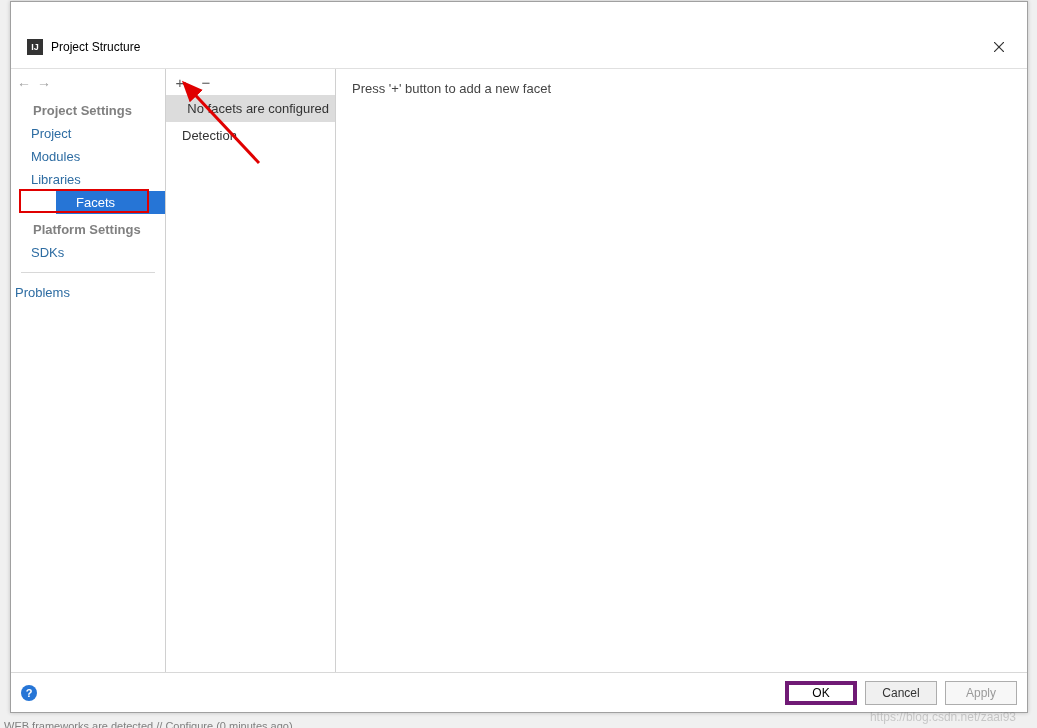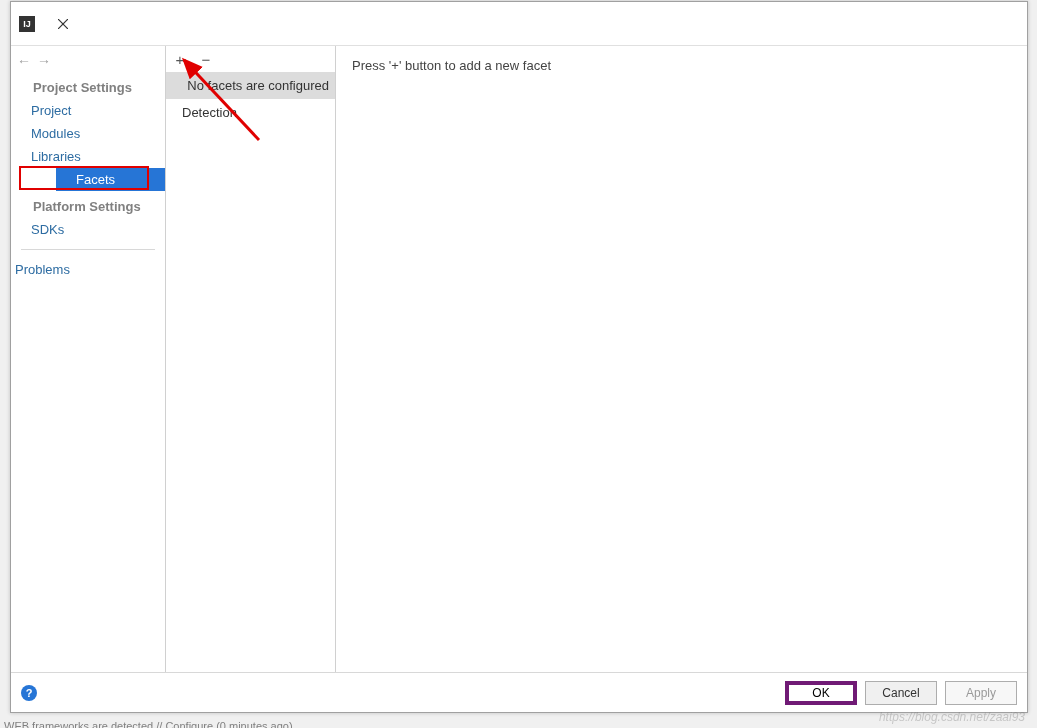--- a/index.html
+++ b/index.html
@@ -3,22 +3,22 @@
 <meta charset="utf-8">
 <style>
   * { box-sizing: border-box; margin: 0; padding: 0; font-family: "Segoe UI", Arial, sans-serif; }
   html, body { width: 1037px; height: 728px; overflow: hidden; background: #f0f0f0; }
   .window {
     position: absolute; left: 10px; top: 1px; width: 1018px; height: 712px;
     background: #fff; border: 1px solid #a0a0a0; box-shadow: 0 0 4px rgba(0,0,0,.2);
     display: flex; flex-direction: column;
   }
   .titlebar {
-    height: 44px; display: flex; align-items: center; padding: 0 8px;
-    border-bottom: 1px solid #e0e0e0; font-size: 12px; color: #000;
+    height: 44px; display: flex; align-items: center; padding: 0 16px;
+    border-bottom: 1px solid #e0e0e0; font-size: 12px; color: #000; margin-top: 23px;
   }
   .titlebar .app-icon {
     width: 16px; height: 16px; background: #333; color: #fff; display: flex;
     align-items: center; justify-content: center; font-size: 9px; font-weight: bold;
     margin-right: 8px;
   }
   .titlebar .title { flex: 1; }
   .titlebar .close-btn {
     width: 40px; height: 30px; display: flex; align-items: center; justify-content: center;
     font-size: 14px; color: #333; cursor: pointer; margin-right:-8px;
@@ -60,34 +60,35 @@
   }
   .btn.primary { border: 4px solid #701a75; background: #fff; color: #000; }
   .btn.disabled { color: #9a9a9a; background: #f7f7f7; cursor: default; }
   .redbox {
     position: absolute; border: 2px solid #e00000; pointer-events: none;
   }
   .redarrow {
     position: absolute; pointer-events: none;
   }
   .watermark {
-    position: absolute; right: 12px; bottom: 4px; font-size: 12px; color: rgba(120,120,120,.35); font-style: italic;
+    position: absolute; right: 21px; bottom: 4px; font-size: 12px; color: rgba(120,120,120,.35);
   }
   .status-strip {
     position: absolute; left: 0; right: 0; bottom: -6px; height: 14px;
     font-size: 11px; color: #808080; padding-left: 4px; overflow: hidden;
   }
 </style>
 </head>
 <body>
 
 <div class="window">
 
   <div class="titlebar">
     <div class="app-icon">IJ</div>
+    <div class="title">Project Structure</div>
     <div class="close-btn">
       <svg width="10" height="10" viewBox="0 0 10 10">
           <line x1="0" y1="0" x2="10" y2="10" stroke="currentColor" stroke-width="1.2"></line>
           <line x1="10" y1="0" x2="0" y2="10" stroke="currentColor" stroke-width="1.2"></line>
         </svg>
     </div>
   </div>
 
   <div class="body-area">
 

